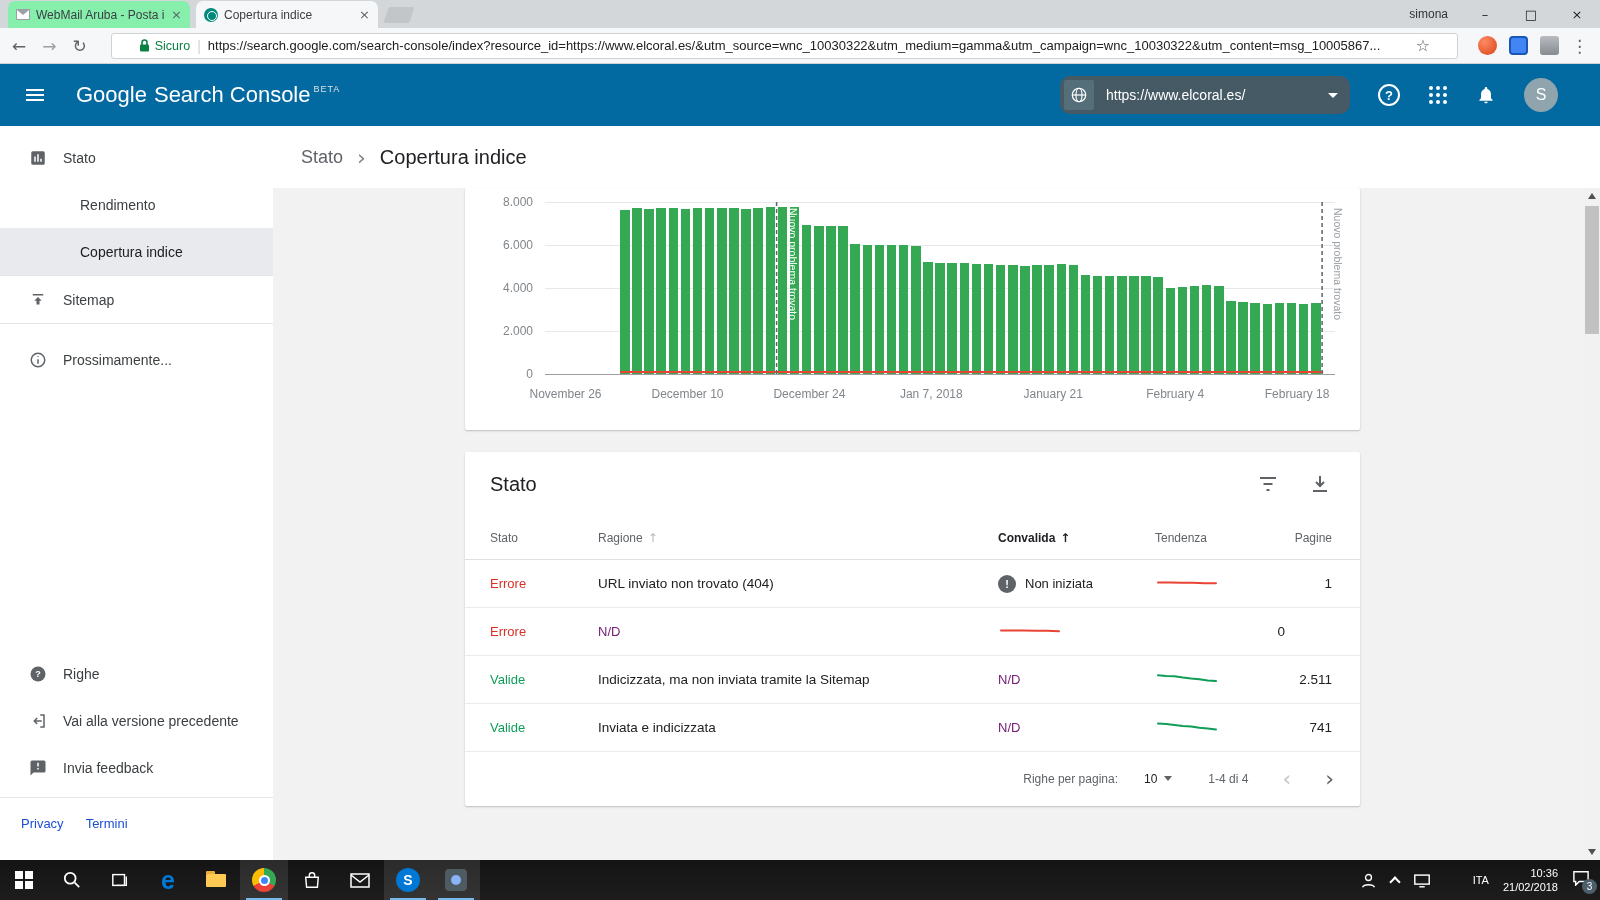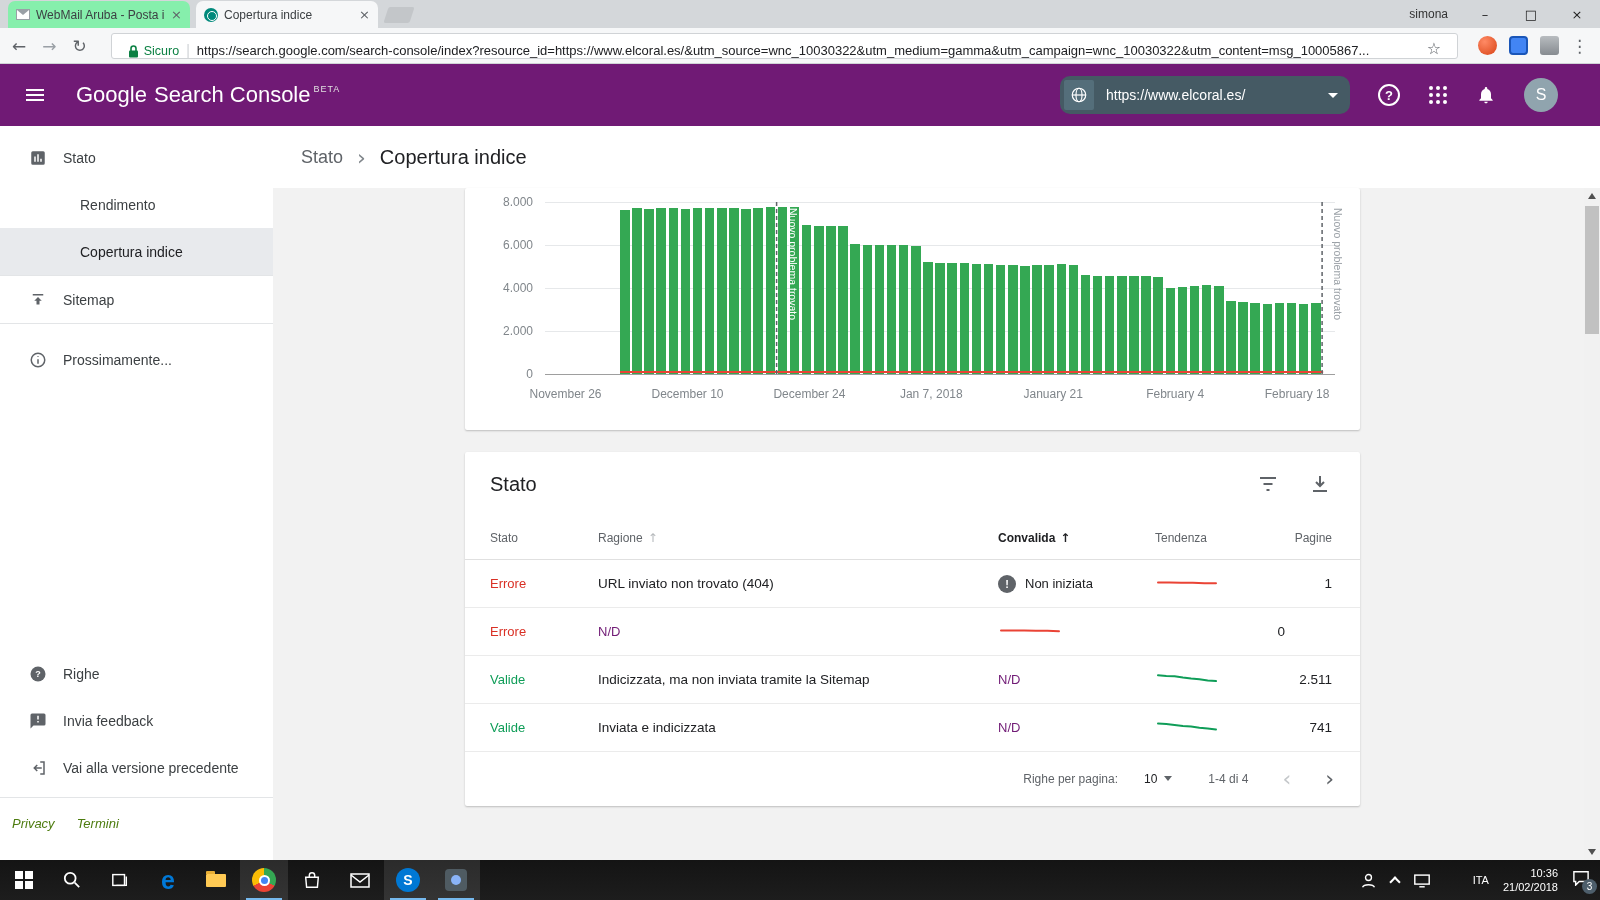--- a/index.html
+++ b/index.html
@@ -29,34 +29,34 @@
   .win-controls { position:absolute; right:0; top:0; height:28px; display:flex; }
   .win-btn { width:46px; height:28px; display:flex; align-items:center; justify-content:center;
     font-size:13px; color:#222; cursor:pointer; }
 
   
   .toolbar { position:absolute; top:28px; left:0; right:0; height:36px; background:#f6f7f8;
     border-bottom:1px solid #d0d3d6; display:flex; align-items:center; padding:0 12px; }
   .nav-ic { font-size:17px; color:#5f6368; margin-right:16px; cursor:pointer; }
   .nav-ic.dim { color:#9aa0a6; }
   .omnibox { flex:1; height:26px; background:#fff; border:1px solid #d0d3d6; border-radius:3px;
-    display:flex; align-items:flex-end; padding:0 16px; margin:0 8px; min-width:0; }
+    display:flex; align-items:center; padding:0 27px; margin:0 8px; min-width:0; }
   .secure { color:#0b8043; font-size:12.5px; margin-left:5px; }
   .omni-sep { color:#d0d3d6; margin:0 7px; font-size:14px; }
   .url-text { flex:1; font-size:13px; color:#202124; white-space:nowrap; overflow:hidden;
     text-overflow:ellipsis; min-width:0; }
   .star { font-size:16px; color:#5f6368; margin-left:8px; cursor:pointer; }
   .ext { width:19px; height:19px; margin-left:12px; cursor:pointer; flex:none; }
   .ext-red { border-radius:50%; background:radial-gradient(circle at 35% 30%, #ff8a65, #d84315); }
   .ext-blue { border-radius:4px; background:#4285f4; border:2px solid #1a56b8; }
   .ext-gray { border-radius:3px; background:linear-gradient(#b8bcc0, #868b90); }
   .menu-dots { font-size:17px; color:#5f6368; margin-left:12px; cursor:pointer; }
 
   
-  .gsc-header { position:absolute; top:64px; left:0; right:0; height:62px; background:#701a75;
+  .gsc-header { position:absolute; top:64px; left:0; right:0; height:62px; background:#0369a1;
     display:flex; align-items:center; color:#fff; }
   .hamburger { margin-left:26px; cursor:pointer; }
   .hamburger div { width:18px; height:2px; background:#fff; margin:3px 0; }
   .logo { margin-left:32px; white-space:nowrap; }
   .logo-google { font-size:22px; }
   .logo-rest { font-size:22px; font-weight:300; margin-left:7px; }
   .logo-beta { font-size:9px; letter-spacing:1px; vertical-align:10px; margin-left:3px; color:#e0e0e0; }
   .hdr-right { margin-left:auto; display:flex; align-items:center; gap:28px; padding-right:42px; }
   .prop-select { width:290px; height:38px; background:#455a64; border-radius:10px; display:flex;
     align-items:center; cursor:pointer; }
@@ -73,22 +73,22 @@
 
   
   .sidebar { position:absolute; top:126px; left:0; width:273px; bottom:40px; background:#fff; }
   .side-item { height:47px; display:flex; align-items:center; font-size:14px; color:#3c4043; cursor:pointer; }
   .side-item .s-icon { width:24px; margin-left:26px; margin-right:13px; display:flex; justify-content:center; }
   .side-item.indent { padding-left:80px; }
   .side-item.selected { background:#e8eaed; color:#202124; }
   .side-div { height:1px; background:#e3e5e7; }
   .side-gap { height:12px; }
   .side-bottom { position:absolute; bottom:0; left:0; right:0; padding-bottom:12px; }
-  .side-links { height:50px; display:flex; align-items:center; gap:22px; padding-left:12px;
-    font-size:13px; color:#4d7c0f;font-style:italic; }
+  .side-links { height:50px; display:flex; align-items:center; gap:22px; padding-left:21px;
+    font-size:13px; color:#1d4ed8; }
   .side-links span { cursor:pointer; }
 
   
   .breadcrumb-bar { position:absolute; top:126px; left:273px; right:0; height:62px; background:#fff;
     display:flex; align-items:center; padding-left:28px; }
   .bc-parent { font-size:18px; color:#5f6368; cursor:pointer; }
   .bc-sep { font-size:22px; color:#80868b; margin:0 14px; }
   .bc-current { font-size:20px; color:#202124; }
 
   
@@ -306,33 +306,33 @@
         <span class="s-icon">
           <svg width="18" height="18" viewBox="0 0 24 24">
               <circle cx="12" cy="12" r="10" fill="#5f6368"></circle>
             <text x="12" y="16.5" text-anchor="middle" font-size="12" fill="#fff" font-weight="bold">?</text>
             </svg>
         </span>
         <span>Righe</span>
       </div>
       <div class="side-item">
         <span class="s-icon">
+          <svg width="18" height="18" viewBox="0 0 24 24" fill="none" stroke="#5f6368" stroke-width="2">
+            <path d="M15 4h5v16h-5M11 8l-4 4 4 4M7 12h10"></path>
+          </svg>
+        </span>
+        <span>Vai alla versione precedente</span>
+      </div>
+      <div class="side-item">
+        <span class="s-icon">
           <svg width="18" height="18" viewBox="0 0 24 24" fill="#5f6368">
             <path d="M20 2H4a2 2 0 0 0-2 2v18l4-4h14a2 2 0 0 0 2-2V4a2 2 0 0 0-2-2zm-7 12h-2v-2h2v2zm0-4h-2V5h2v5z" fill="#5f6368"></path>
           </svg>
         </span>
         <span>Invia feedback</span>
-      </div>
-      <div class="side-item">
-        <span class="s-icon">
-          <svg width="18" height="18" viewBox="0 0 24 24" fill="none" stroke="#5f6368" stroke-width="2">
-            <path d="M15 4h5v16h-5M11 8l-4 4 4 4M7 12h10"></path>
-          </svg>
-        </span>
-        <span>Vai alla versione precedente</span>
       </div>
       <div class="side-div" style="margin-top:6px"></div>
       <div class="side-links">
         <span>Privacy</span>
         <span>Termini</span>
       </div>
     </div>
   </div>
 
   <div class="breadcrumb-bar">

